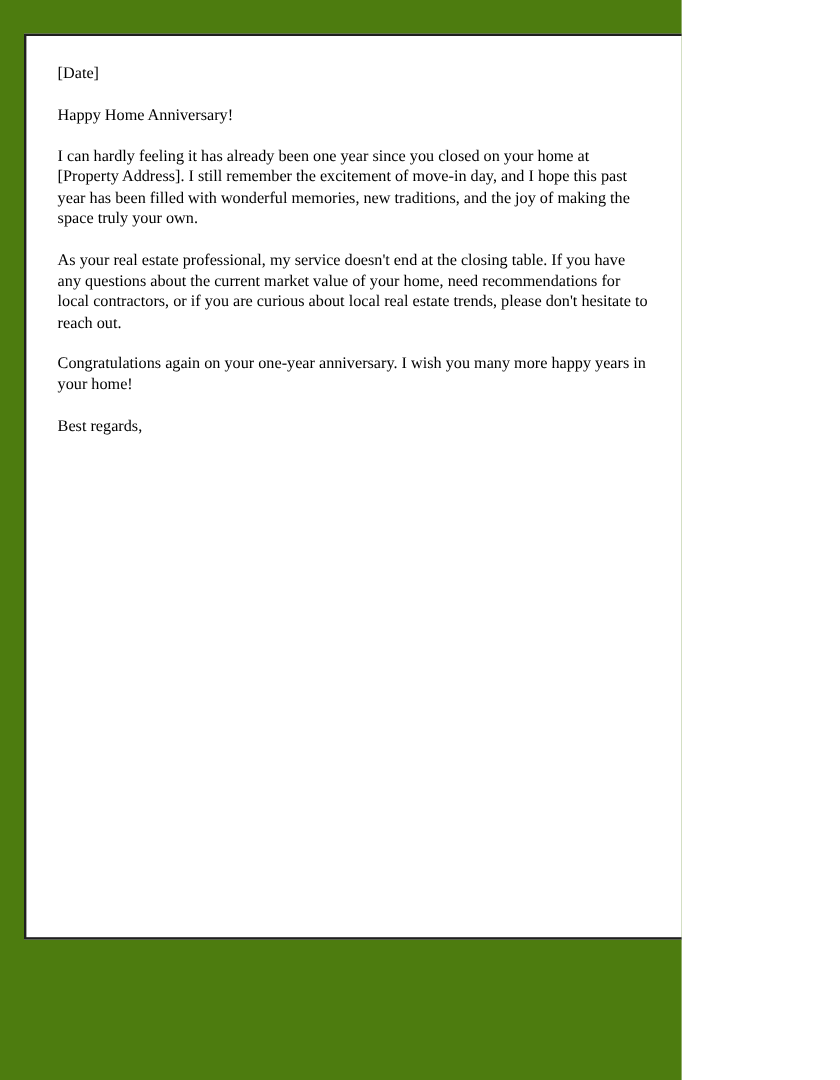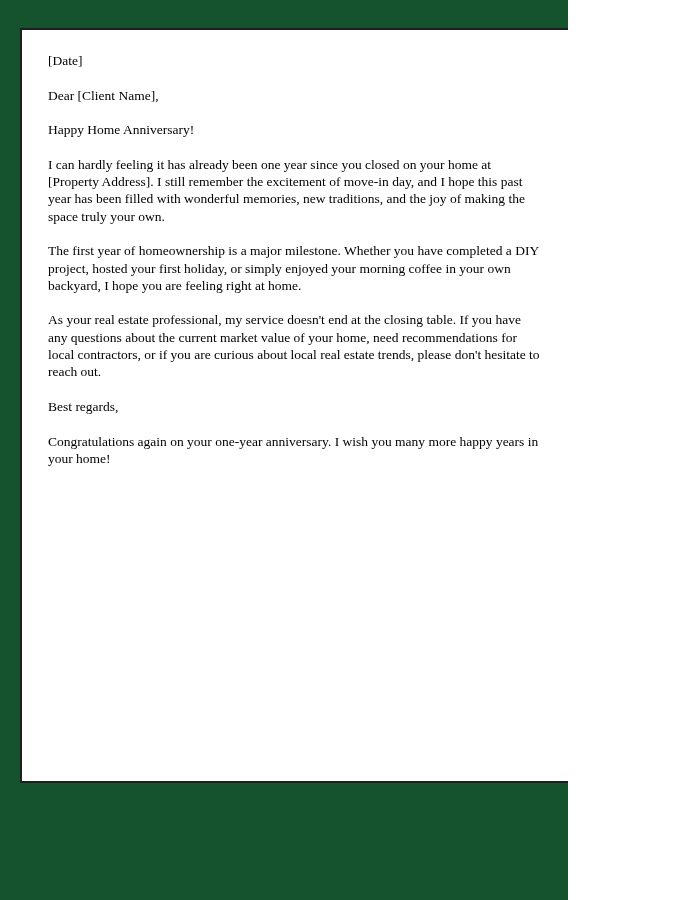--- a/index.html
+++ b/index.html
@@ -7,21 +7,21 @@
     padding: 0;
     background: #ffffff;
     width: 700px;
     height: 900px;
     font-family: "Liberation Serif", "DejaVu Serif", serif;
   }
   .viewport {
     position: relative;
     width: 568px;
     height: 900px;
-    background: #14532d;
+    background: #4d7c0f;
     overflow: hidden;
   }
   .letter-box {
     position: absolute;
     left: 20px;
     top: 28px;
     width: 642px;
     height: 755px;
     border: 2px solid #1f1f1f;
     box-sizing: border-box;
@@ -44,39 +44,35 @@
 </head>
 <body>
 
 <div class="viewport">
   <div class="letter-box">
     <div class="letter-content">
 
       <p class="block">[Date]</p>
 
 
-      <p class="block">Dear [Client Name],</p>
 
       <p class="block">Happy Home Anniversary!</p>
 
       <p class="block">I can hardly feeling it has already been one year since you closed on your home at
 [Property Address]. I still remember the excitement of move-in day, and I hope this past
 year has been filled with wonderful memories, new traditions, and the joy of making the
 space truly your own.</p>
 
-      <p class="block">The first year of homeownership is a major milestone. Whether you have completed a DIY
-project, hosted your first holiday, or simply enjoyed your morning coffee in your own
-backyard, I hope you are feeling right at home.</p>
 
       <p class="block">As your real estate professional, my service doesn't end at the closing table. If you have
 any questions about the current market value of your home, need recommendations for
 local contractors, or if you are curious about local real estate trends, please don't hesitate to
 reach out.</p>
 
-      <p class="block">Best regards,</p>
-
       <p class="block">Congratulations again on your one-year anniversary. I wish you many more happy years in
 your home!</p>
+
+      <p class="block">Best regards,</p>
 
 
     </div>
   </div>
 </div>
 
 </body></html>

